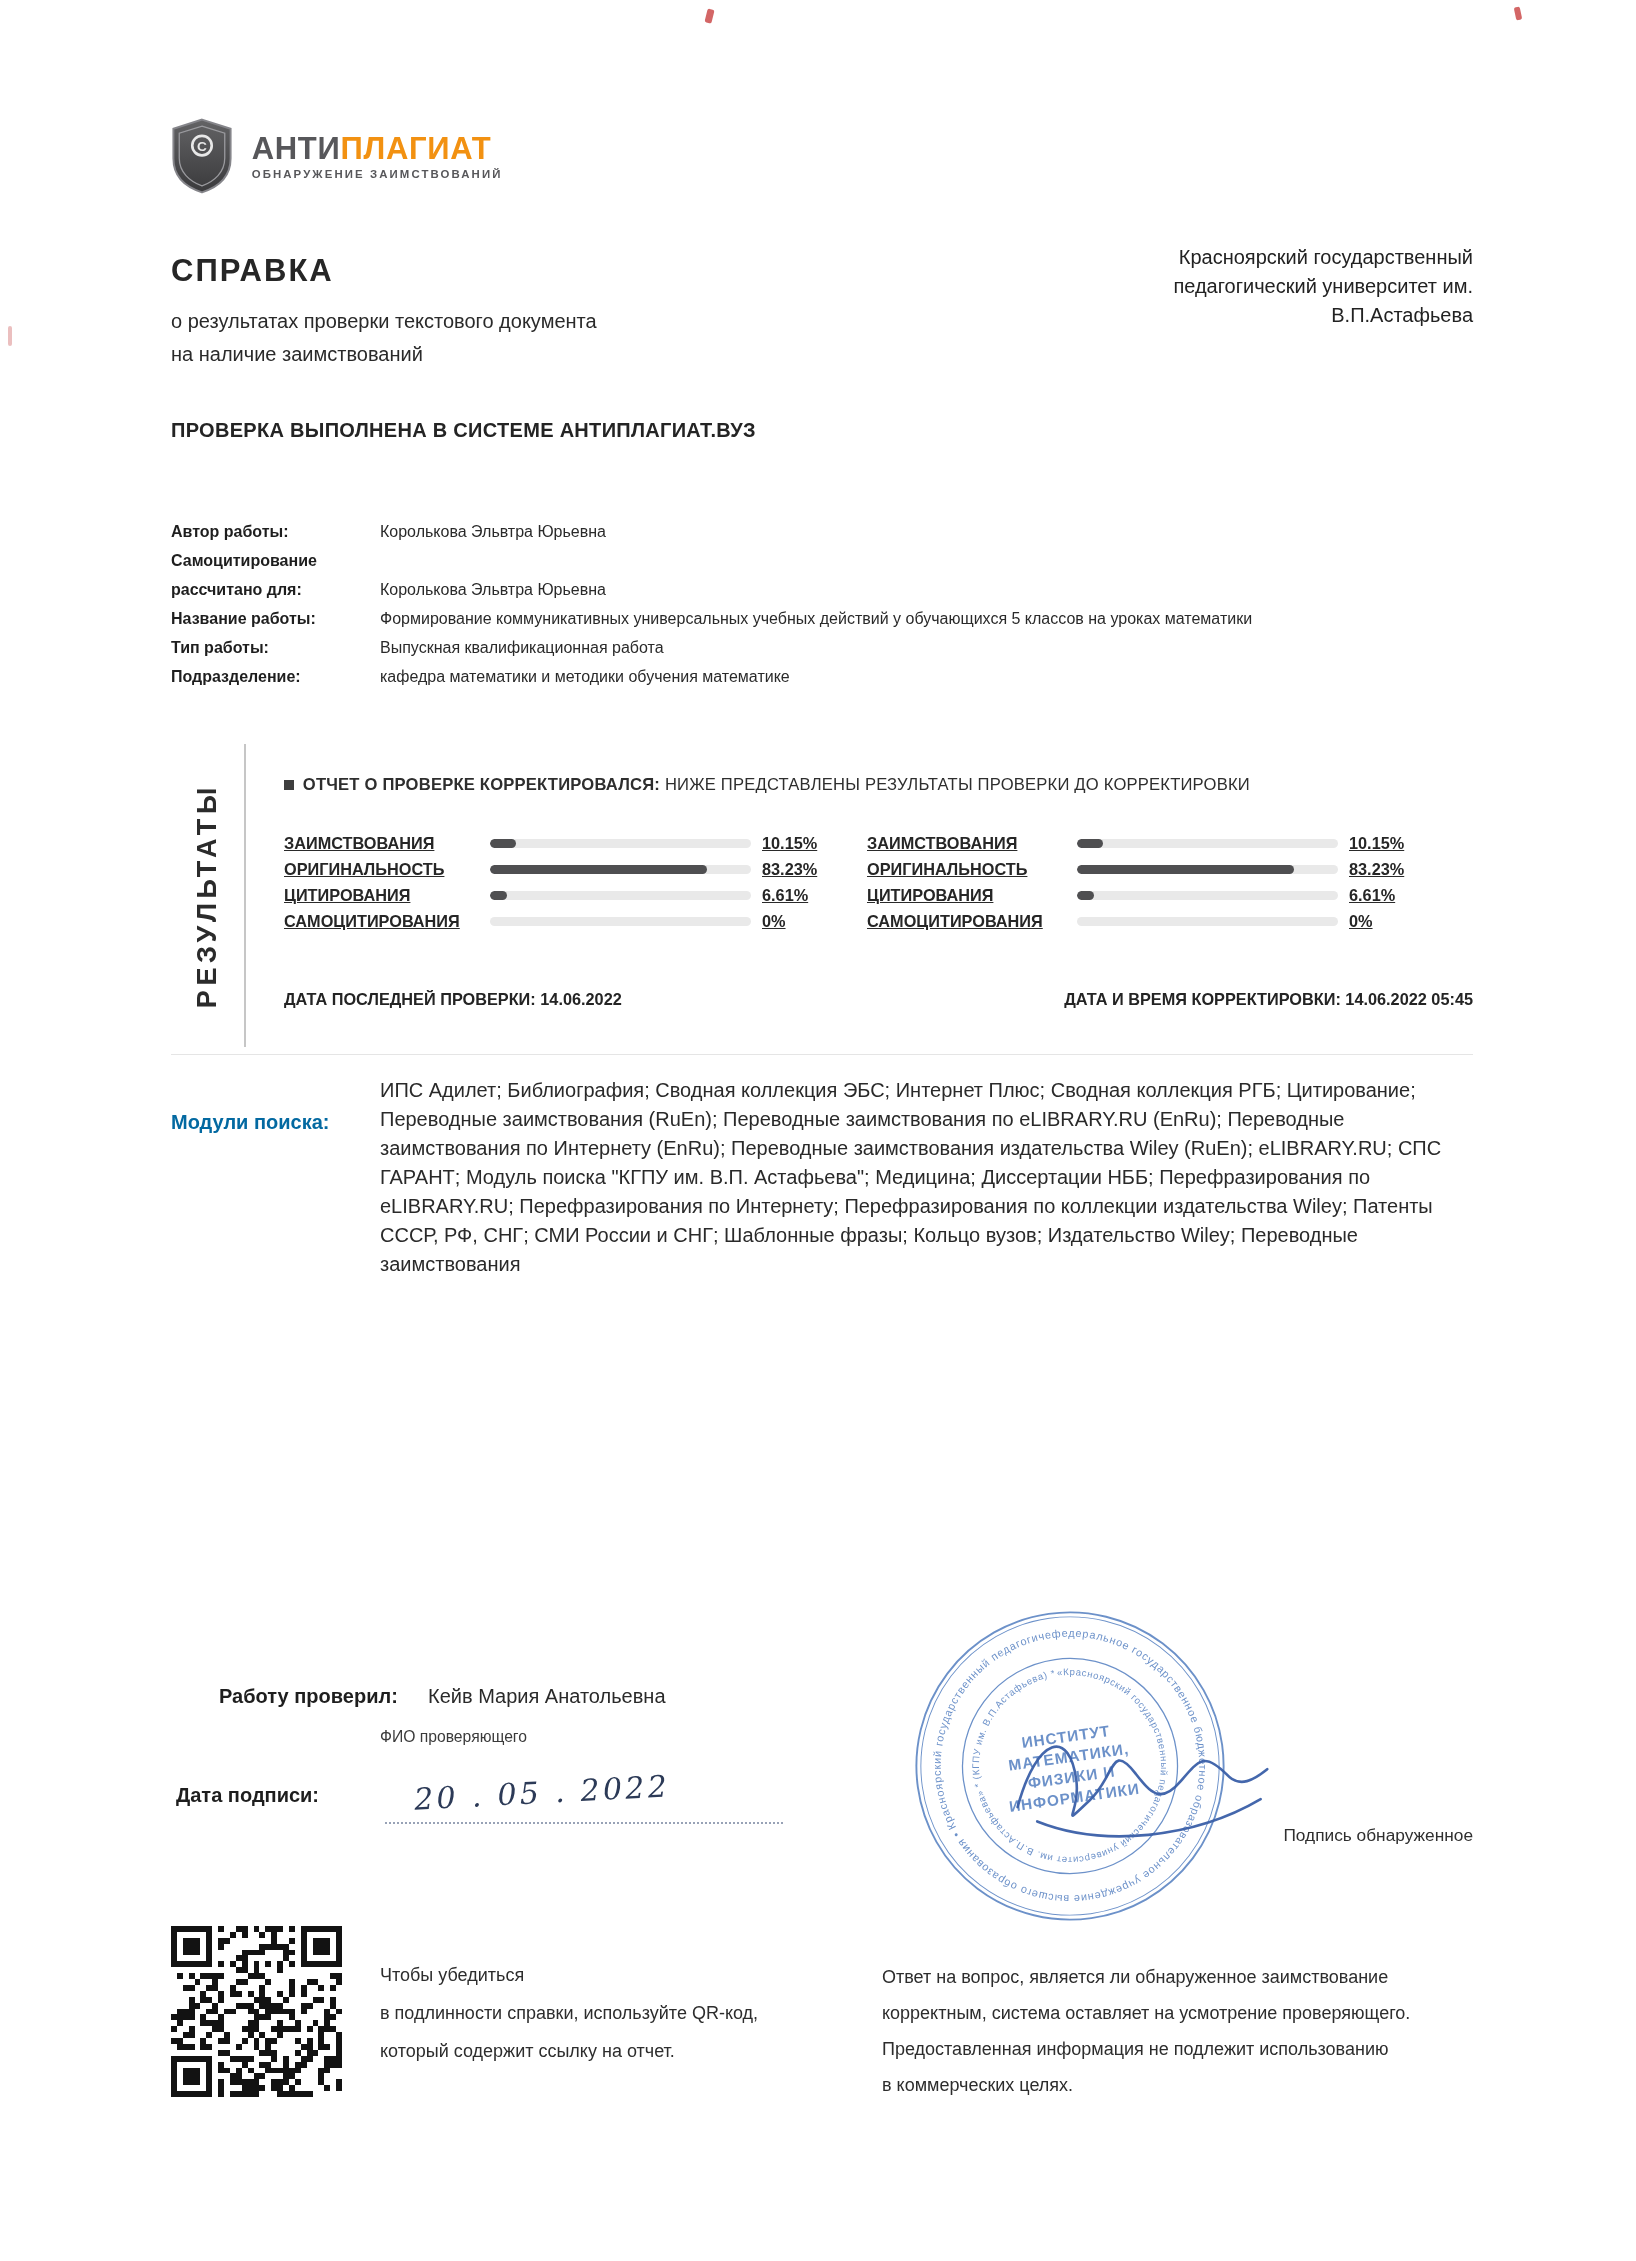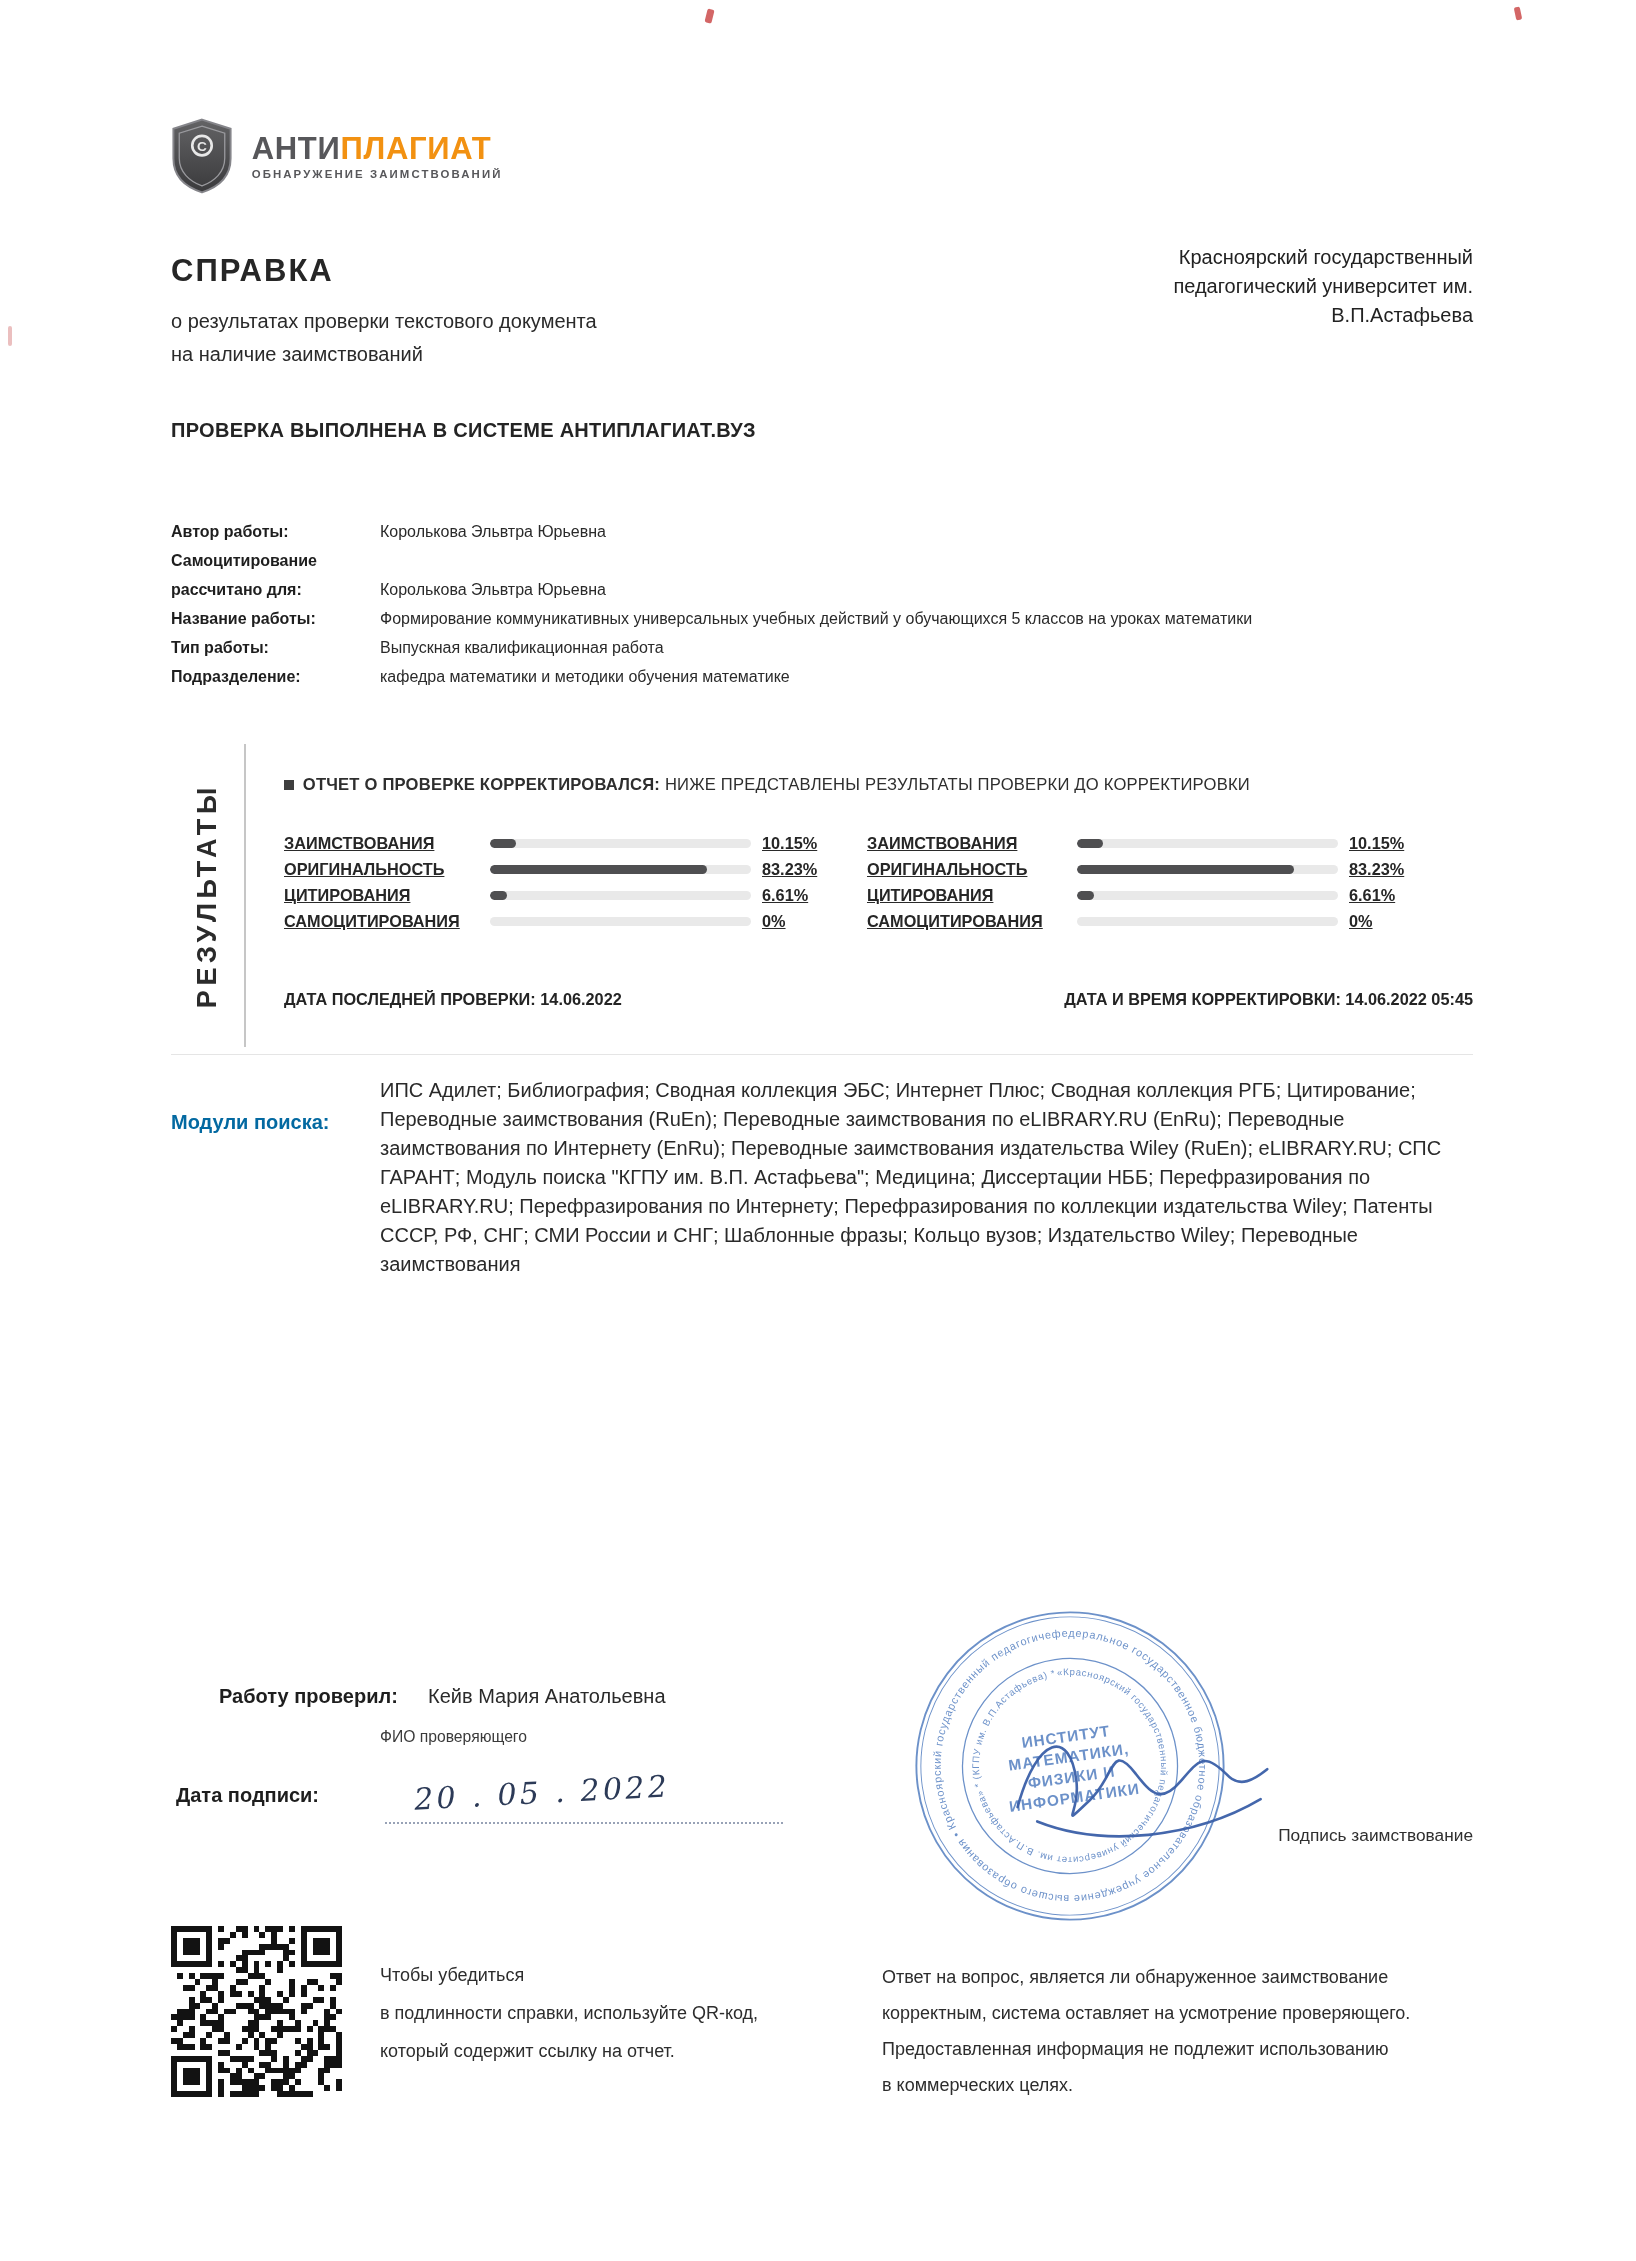--- a/index.html
+++ b/index.html
@@ -265,21 +265,21 @@
     <text class="center-line" x="250" y="308">ИНФОРМАТИКИ</text>
   </svg>
 </div>
 
 <div class="abs signature">
   <svg viewBox="0 0 430 240">
     <path d="M 30 170 C 60 60, 110 50, 120 130 C 126 178, 92 205, 140 160 C 180 122, 172 70, 210 118 C 232 146, 248 168, 280 130 C 308 97, 316 86, 350 120 C 370 142, 392 128, 412 112"></path>
     <path d="M 60 192 C 160 232, 300 218, 402 158"></path>
   </svg>
 </div>
-<div class="abs signature-caption">Подпись заимствование</div>
+<div class="abs signature-caption">Подпись обнаруженное</div>
 
 <div class="abs qr">
   <svg id="qr-svg" viewBox="0 0 29 29">
       <rect x="0" y="0" width="1" height="1"></rect>
       <rect x="1" y="0" width="1" height="1"></rect>
       <rect x="2" y="0" width="1" height="1"></rect>
       <rect x="3" y="0" width="1" height="1"></rect>
       <rect x="4" y="0" width="1" height="1"></rect>
       <rect x="5" y="0" width="1" height="1"></rect>
       <rect x="6" y="0" width="1" height="1"></rect>

